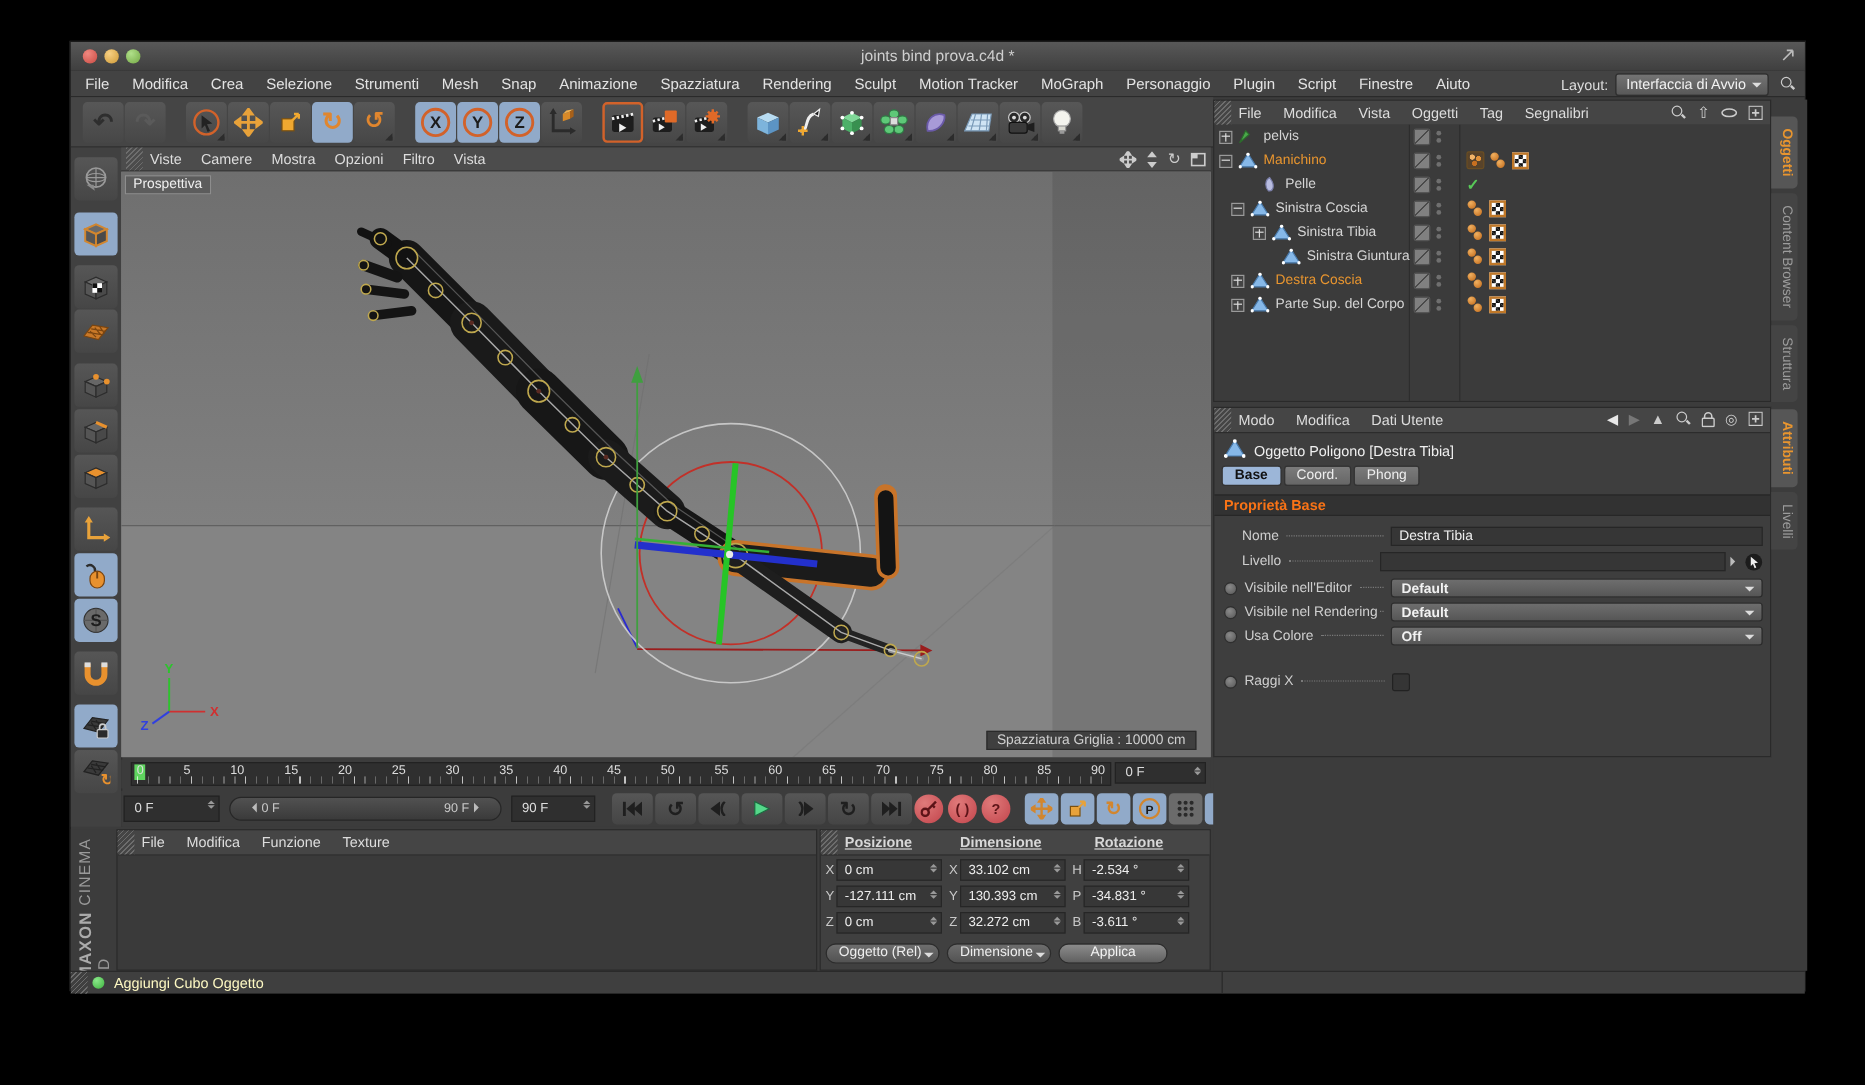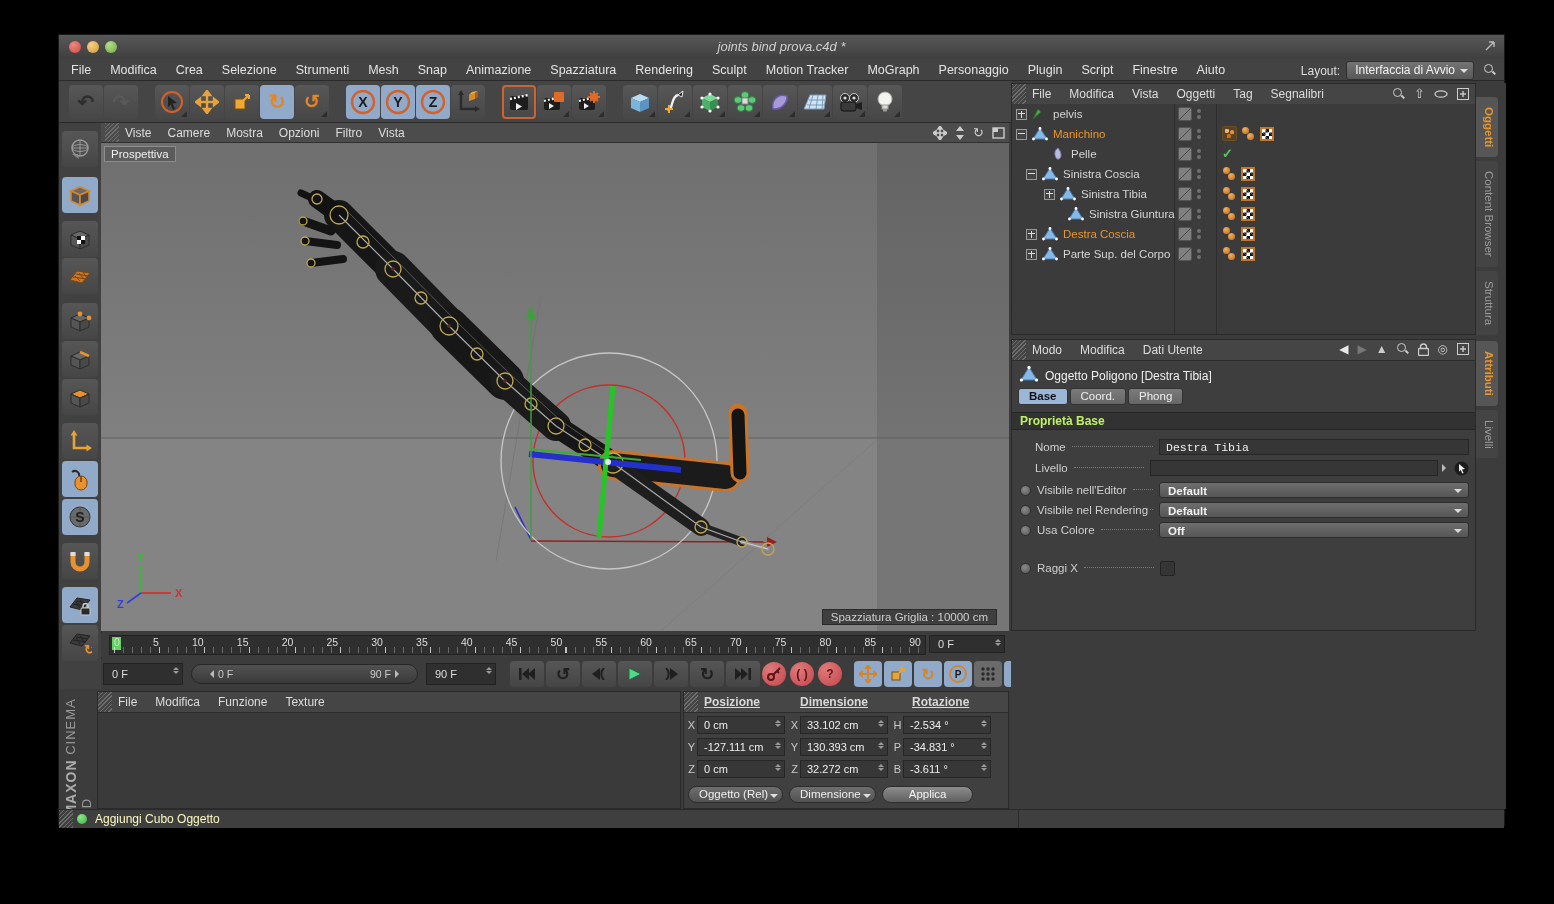--- a/index.html
+++ b/index.html
@@ -3,21 +3,21 @@
 <meta charset="utf-8">
 <style>
   html,body{margin:0;padding:0;background:#000;}
   #stage{position:relative;width:1554px;height:904px;background:#000;overflow:hidden;
          font-family:"Liberation Sans",sans-serif;color:#ddd;font-size:12px;
          -webkit-font-smoothing:antialiased;}
   .win{position:absolute;left:58px;top:34px;width:1447px;height:792px;background:#3c3c3c;
        border:1px solid #1a1a1a;box-sizing:border-box;}
   
   .titlebar{position:absolute;left:0;top:0;width:100%;height:24px;
-            background:linear-gradient(#585858,#3f3f3f);border-bottom:1px solid #262626;font-style:italic;}
+            background:linear-gradient(#585858,#3f3f3f);border-bottom:1px solid #262626;}
   .tl{position:absolute;top:6px;width:12px;height:12px;border-radius:50%;}
   .tl.r{left:10px;background:radial-gradient(circle at 35% 30%,#f08880,#c94a42);}
   .tl.y{left:28px;background:radial-gradient(circle at 35% 30%,#f7d083,#cf9a36);}
   .tl.g{left:46px;background:radial-gradient(circle at 35% 30%,#b0e08a,#74a844);}
   .title{position:absolute;left:0;right:0;top:4px;text-align:center;color:#cfcfcf;font-size:13px;}
   .winresize{position:absolute;right:8px;top:5px;color:#bbb;font-size:12px;}
   
   .menubar{position:absolute;left:0;top:24px;width:100%;height:22px;background:#434343;
            border-bottom:1px solid #2a2a2a;display:flex;align-items:center;padding-left:12px;box-sizing:border-box;}
   .menubar .mi{margin-right:19px;color:#e3e3e3;font-size:12.5px;white-space:nowrap;}
@@ -144,27 +144,27 @@
         border-radius:0 4px 4px 0;text-align:center;}
   .stab.active{background:#565656;color:#e8952f;font-weight:bold;}
   .ampanel{position:absolute;left:0;top:256px;width:465px;height:292px;background:#3e3e3e;border:1px solid #2a2a2a;box-sizing:border-box;}
   .amicons{position:absolute;right:6px;top:2px;display:flex;gap:9px;align-items:center;color:#ccc;font-size:12px;}
   .amobj{position:absolute;left:8px;top:26px;display:flex;align-items:center;gap:7px;color:#f0f0f0;font-size:12px;}
   .amtabs{position:absolute;left:6px;top:48px;display:flex;gap:2px;}
   .amtab{background:linear-gradient(#7b7b7b,#666);border:1px solid #333;border-radius:3px;color:#eee;
          font-size:11.5px;padding:1px 10px 2px;}
   .amtab.active{background:#9cb6d8;color:#111;font-weight:bold;}
   .amsection{position:absolute;left:0px;top:72px;width:100%;height:18px;background:#323232;border-top:1px solid #272727;
-             border-bottom:1px solid #272727;color:#bef264;font-weight:bold;font-size:12px;padding-left:8px;box-sizing:border-box;display:flex;align-items:center;}
+             border-bottom:1px solid #272727;color:#f97316;font-weight:bold;font-size:12px;padding-left:8px;box-sizing:border-box;display:flex;align-items:center;}
   .arow{position:absolute;left:8px;width:449px;height:18px;display:flex;align-items:center;font-size:11.5px;color:#cfcfcf;}
   .abullet{width:9px;height:9px;border-radius:50%;background:radial-gradient(circle at 40% 35%,#8a8a8a,#565656);border:1px solid #2f2f2f;margin-right:6px;flex:none;}
   .alabel{white-space:nowrap;}
   .fill-dots{flex:1;border-bottom:1.5px dotted #7a7a7a;margin:0 6px 3px 6px;height:1px;}
   .afld{width:310px;height:16px;background:#363636;border:1px solid #262626;color:#eee;font-size:11.5px;
-        display:flex;align-items:center;padding-left:6px;box-sizing:border-box;flex:none;font-family:Liberation Mono, monospace;}
+        display:flex;align-items:center;padding-left:6px;box-sizing:border-box;flex:none;}
   .adrop{width:310px;height:16px;background:linear-gradient(#6e6e6e,#565656);border:1px solid #2c2c2c;border-radius:3px;
          color:#f2f2f2;font-size:11.5px;display:flex;align-items:flex-end;padding-left:8px;box-sizing:border-box;position:relative;flex:none;font-weight:bold;}
   .adrop:after{content:"";position:absolute;right:6px;top:6px;border:4px solid transparent;border-top-color:#ddd;}
   .checkbox{width:13px;height:13px;background:#353535;border:1px solid #222;border-radius:2px;}
   .swatch{width:26px;height:14px;background:#3f3f3f;border:1px solid #5a5a5a;}
   .smallarrow{border:4px solid transparent;border-left-color:#bbb;display:inline-block;margin:0 4px;}
   
   .statusbar{position:absolute;left:0;top:774px;width:100%;height:18px;background:#3f3f3f;border-top:1px solid #2a2a2a;
              display:flex;align-items:center;font-size:12px;color:#fef9c3;}
   .statusdot{width:10px;height:10px;border-radius:50%;background:radial-gradient(circle at 35% 30%,#8ae88a,#3db33d);margin:0 8px 0 4px;}

